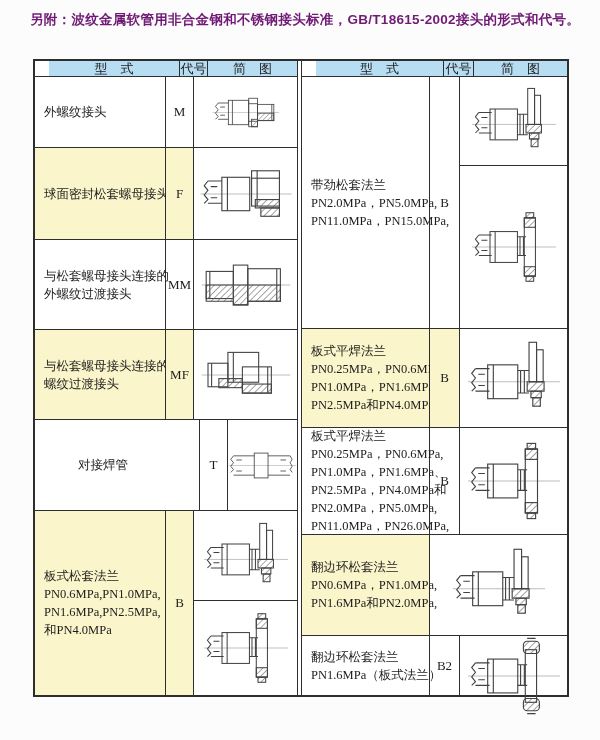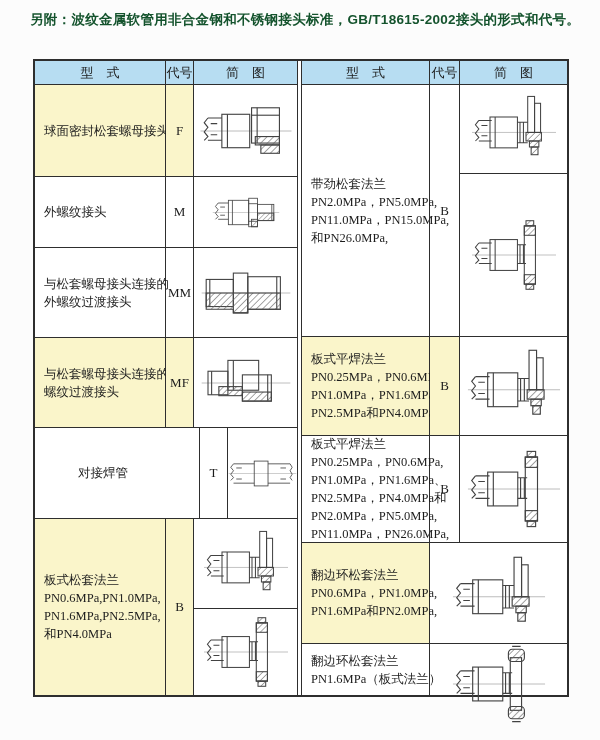--- a/index.html
+++ b/index.html
@@ -3,35 +3,35 @@
 <meta charset="utf-8">
 <style>
   html,body{margin:0;padding:0;}
   .page{
     position:relative;width:600px;height:740px;background:#fcfcfc;
     font-family:"Liberation Serif",serif;color:#1c1c1c;overflow:hidden;
   }
   .doc-title{
     position:absolute;left:30px;top:11px;width:555px;
     font-family:"Liberation Sans",sans-serif;font-weight:bold;
-    font-size:13.5px;letter-spacing:0.3px;color:#14532d;
+    font-size:13.5px;letter-spacing:0.3px;color:#701a75;
   }
   .tbl{
     position:absolute;left:33px;top:59px;width:536px;height:638px;
     box-sizing:border-box;border:2px solid #2e2e2e;background:#ffffff;
     display:flex;
   }
   .half{display:flex;flex-direction:column;box-sizing:border-box;}
   .half.left{width:262px;}
   .half.right{flex:1;}
   .mid-divider{width:5px;box-sizing:border-box;border-left:1.4px solid #2e2e2e;
     border-right:1.4px solid #2e2e2e;background:#ffffff;}
   .row{display:flex;box-sizing:border-box;border-bottom:1px solid #2e2e2e;min-height:0;}
   .row:last-child{border-bottom:none;flex:1;}
-  .row.header-row{height:24px;flex:none;}
+  .row.header-row{height:16px;flex:none;padding-left:14px;}
   .cell{box-sizing:border-box;border-right:1px solid #2e2e2e;min-width:0;}
   .cell:last-child{border-right:none;}
   .c-type{width:131px;display:flex;flex-direction:column;justify-content:center;
     padding:2px 4px 2px 9px;}
   .right .c-type{width:128px;}
   .c-code{width:28px;display:flex;align-items:center;justify-content:center;
     font-size:13px;}
   .right .c-code{width:30px;}
   .c-diag{flex:1;display:flex;flex-direction:column;}
   .header-row .cell{display:flex;align-items:center;justify-content:center;
@@ -47,52 +47,20 @@
 
 <div class="page">
   <div class="doc-title">另附：波纹金属软管用非合金钢和不锈钢接头标准，GB/T18615-2002接头的形式和代号。</div>
   <div class="tbl">
     <div class="half left" id="half-left">
         <div class="row header-row">
           <div class="cell c-type">型　式</div>
           <div class="cell c-code">代号</div>
           <div class="cell c-diag">简　图</div>
         </div>
-        <div class="row hl" style="height: 92px; flex: 0 0 auto;">
-          <div class="cell c-type">
-            <div class="tline">球面密封松套螺母接头</div>
-          </div>
-          <div class="cell c-code">
-            <div>F</div>
-          </div>
-          <div class="cell c-diag">
-            <div class="single">
-              <svg viewBox="0 0 100 84" width="94" height="78" xmlns="http://www.w3.org/2000/svg">
-                <defs>
-                  <pattern id="hx" width="5" height="5" patternUnits="userSpaceOnUse" patternTransform="rotate(45)">
-                    <line x1="0" y1="0" x2="0" y2="5" stroke="#666" stroke-width="1.3"></line>
-                  </pattern>
-                </defs>
-                <g stroke="#424242" fill="none" stroke-width="1.2" stroke-linejoin="miter">
-                  <line x1="1" y1="42" x2="99" y2="42" stroke="#999" stroke-width="0.7"></line>
-                  <path d="M9 28 l-4 5 4 5 -4 5 4 5 -4 4"></path>
-                  <path d="M9 28 H24 M9 52 H24"></path>
-                  <path d="M12 34 h7 M12 46 h7"></path>
-                  <rect x="24" y="24" width="30" height="36"></rect>
-                  <line x1="30" y1="24" x2="30" y2="60"></line>
-                  <rect x="56" y="17" width="30" height="38"></rect>
-                  <line x1="62" y1="17" x2="62" y2="55"></line>
-                  <line x1="56" y1="25" x2="86" y2="25"></line>
-                  <rect x="60" y="48" width="26" height="9" fill="url(#hx)"></rect>
-                  <rect x="66" y="57" width="20" height="9" fill="url(#hx)"></rect>
-                </g>
-              </svg>
-            </div>
-          </div>
-        </div>
         <div class="row" style="height: 71px; flex: 0 0 auto;">
           <div class="cell c-type">
             <div class="tline">外螺纹接头</div>
           </div>
           <div class="cell c-code">
             <div>M</div>
           </div>
           <div class="cell c-diag">
             <div class="single">
               <svg viewBox="0 0 100 84" width="94" height="57" xmlns="http://www.w3.org/2000/svg">
@@ -108,20 +76,52 @@
                   <path d="M12 34 h7 M12 46 h7"></path>
                   <rect x="24" y="24" width="30" height="36"></rect>
                   <line x1="30" y1="24" x2="30" y2="60"></line>
                   <rect x="54" y="21" width="13" height="42"></rect>
                   <line x1="54" y1="29" x2="67" y2="29"></line>
                   <line x1="54" y1="55" x2="67" y2="55"></line>
                   <rect x="67" y="30" width="24" height="24"></rect>
                   <line x1="88" y1="30" x2="88" y2="54"></line>
                   <rect x="67" y="43" width="24" height="11" fill="url(#hx)"></rect>
                   <rect x="58" y="52" width="9" height="11" fill="url(#hx)"></rect>
+                </g>
+              </svg>
+            </div>
+          </div>
+        </div>
+        <div class="row hl" style="height: 92px; flex: 0 0 auto;">
+          <div class="cell c-type">
+            <div class="tline">球面密封松套螺母接头</div>
+          </div>
+          <div class="cell c-code">
+            <div>F</div>
+          </div>
+          <div class="cell c-diag">
+            <div class="single">
+              <svg viewBox="0 0 100 84" width="94" height="78" xmlns="http://www.w3.org/2000/svg">
+                <defs>
+                  <pattern id="hx" width="5" height="5" patternUnits="userSpaceOnUse" patternTransform="rotate(45)">
+                    <line x1="0" y1="0" x2="0" y2="5" stroke="#666" stroke-width="1.3"></line>
+                  </pattern>
+                </defs>
+                <g stroke="#424242" fill="none" stroke-width="1.2" stroke-linejoin="miter">
+                  <line x1="1" y1="42" x2="99" y2="42" stroke="#999" stroke-width="0.7"></line>
+                  <path d="M9 28 l-4 5 4 5 -4 5 4 5 -4 4"></path>
+                  <path d="M9 28 H24 M9 52 H24"></path>
+                  <path d="M12 34 h7 M12 46 h7"></path>
+                  <rect x="24" y="24" width="30" height="36"></rect>
+                  <line x1="30" y1="24" x2="30" y2="60"></line>
+                  <rect x="56" y="17" width="30" height="38"></rect>
+                  <line x1="62" y1="17" x2="62" y2="55"></line>
+                  <line x1="56" y1="25" x2="86" y2="25"></line>
+                  <rect x="60" y="48" width="26" height="9" fill="url(#hx)"></rect>
+                  <rect x="66" y="57" width="20" height="9" fill="url(#hx)"></rect>
                 </g>
               </svg>
             </div>
           </div>
         </div>
         <div class="row" style="height: 90px; flex: 0 0 auto;">
           <div class="cell c-type">
             <div class="tline">与松套螺母接头连接的</div>
             <div class="tline">外螺纹过渡接头</div>
           </div>
@@ -274,21 +274,20 @@
         <div class="row header-row">
           <div class="cell c-type">型　式</div>
           <div class="cell c-code">代号</div>
           <div class="cell c-diag">简　图</div>
         </div>
         <div class="row" style="height: 252px; flex: 0 0 auto;">
           <div class="cell c-type">
             <div class="tline">带劲松套法兰</div>
             <div class="tline">PN2.0MPa，PN5.0MPa,</div>
             <div class="tline">PN11.0MPa，PN15.0MPa,</div>
-            <div class="tline">和PN26.0MPa,</div>
           </div>
           <div class="cell c-code">
             <div>B</div>
           </div>
           <div class="cell c-diag">
             <div class="sub split-top" style="height: 88px;">
               <svg viewBox="0 0 100 84" width="92" height="72" xmlns="http://www.w3.org/2000/svg">
                 <defs>
                   <pattern id="hx" width="5" height="5" patternUnits="userSpaceOnUse" patternTransform="rotate(45)">
                     <line x1="0" y1="0" x2="0" y2="5" stroke="#666" stroke-width="1.3"></line>
@@ -439,20 +438,23 @@
                 </g>
               </svg>
             </div>
           </div>
         </div>
         <div class="row" style="flex: 1 1 0%;">
           <div class="cell c-type">
             <div class="tline">翻边环松套法兰</div>
             <div class="tline">PN1.6MPa（板式法兰）</div>
           </div>
+          <div class="cell c-code">
+            <div>B2</div>
+          </div>
           <div class="cell c-diag">
             <div class="single">
               <svg viewBox="0 0 100 84" width="94" height="80" xmlns="http://www.w3.org/2000/svg">
                 <defs>
                   <pattern id="hx" width="5" height="5" patternUnits="userSpaceOnUse" patternTransform="rotate(45)">
                     <line x1="0" y1="0" x2="0" y2="5" stroke="#666" stroke-width="1.3"></line>
                   </pattern>
                 </defs>
                 <g stroke="#424242" fill="none" stroke-width="1.2" stroke-linejoin="miter">
                   <line x1="1" y1="42" x2="99" y2="42" stroke="#999" stroke-width="0.7"></line>

